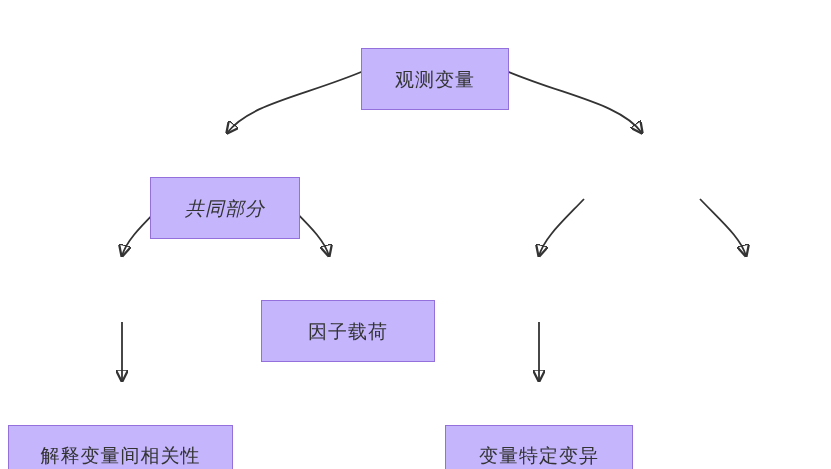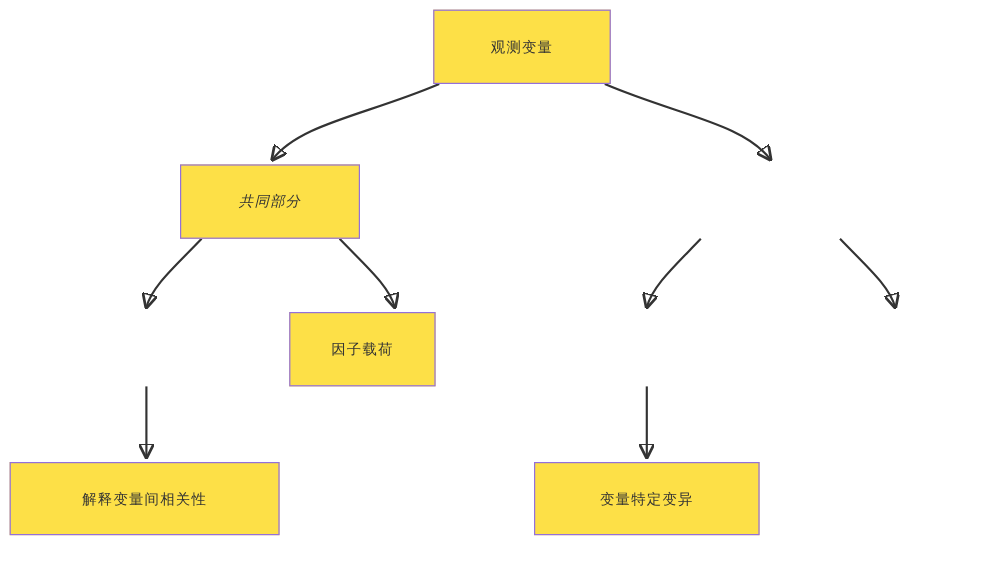--- a/index.html
+++ b/index.html
@@ -23,31 +23,32 @@
     height: 469px;
   }
   .edges path {
     fill: none;
     stroke: #333333;
     stroke-width: 1.8px;
   }
   .node {
     position: absolute;
     box-sizing: border-box;
-    background: #fde047;
+    background: #c4b5fd;
     border: 1px solid #9370DB;
     color: #333333;
-    font-size: 12px;
+    font-size: 19px;
     line-height: 1;
     display: flex;
     align-items: center;
     justify-content: center;
     text-align: center;
     white-space: nowrap;
     letter-spacing: 1px;
+    margin-top: 40px;
   }
 </style>
 </head>
 <body>
 
 <div class="canvas">
 
   <svg class="edges" width="831" height="469" viewBox="0 0 831 469" xmlns="http://www.w3.org/2000/svg">
     <defs>
       <marker id="arrowhead" viewBox="0 0 10 10" refX="9" refY="5" markerWidth="7" markerHeight="7" orient="auto-start-reverse">
@@ -63,21 +64,21 @@
     <path d="M 122,322 L 122,381" marker-end="url(#arrowhead)"></path>
     <path d="M 539,322 L 539,381" marker-end="url(#arrowhead)"></path>
   </svg>
 
   <div class="node" style="left:361px; top:8px; width:148px; height:62px;">观测变量</div>
 
   <div class="node" style="left:150px; top:137px; width:150px; height:62px;font-style:italic;">共同部分</div>
 
 
 
-  <div class="node" style="left:241px; top:260px; width:122px; height:62px;">因子载荷</div>
+  <div class="node" style="left:261px; top:260px; width:174px; height:62px;">因子载荷</div>
 
 
 
   <div class="node" style="left:8px; top:385px; width:225px; height:61px;">解释变量间相关性</div>
 
   <div class="node" style="left:445px; top:385px; width:188px; height:61px;">变量特定变异</div>
 
 </div>
 
 </body></html>

